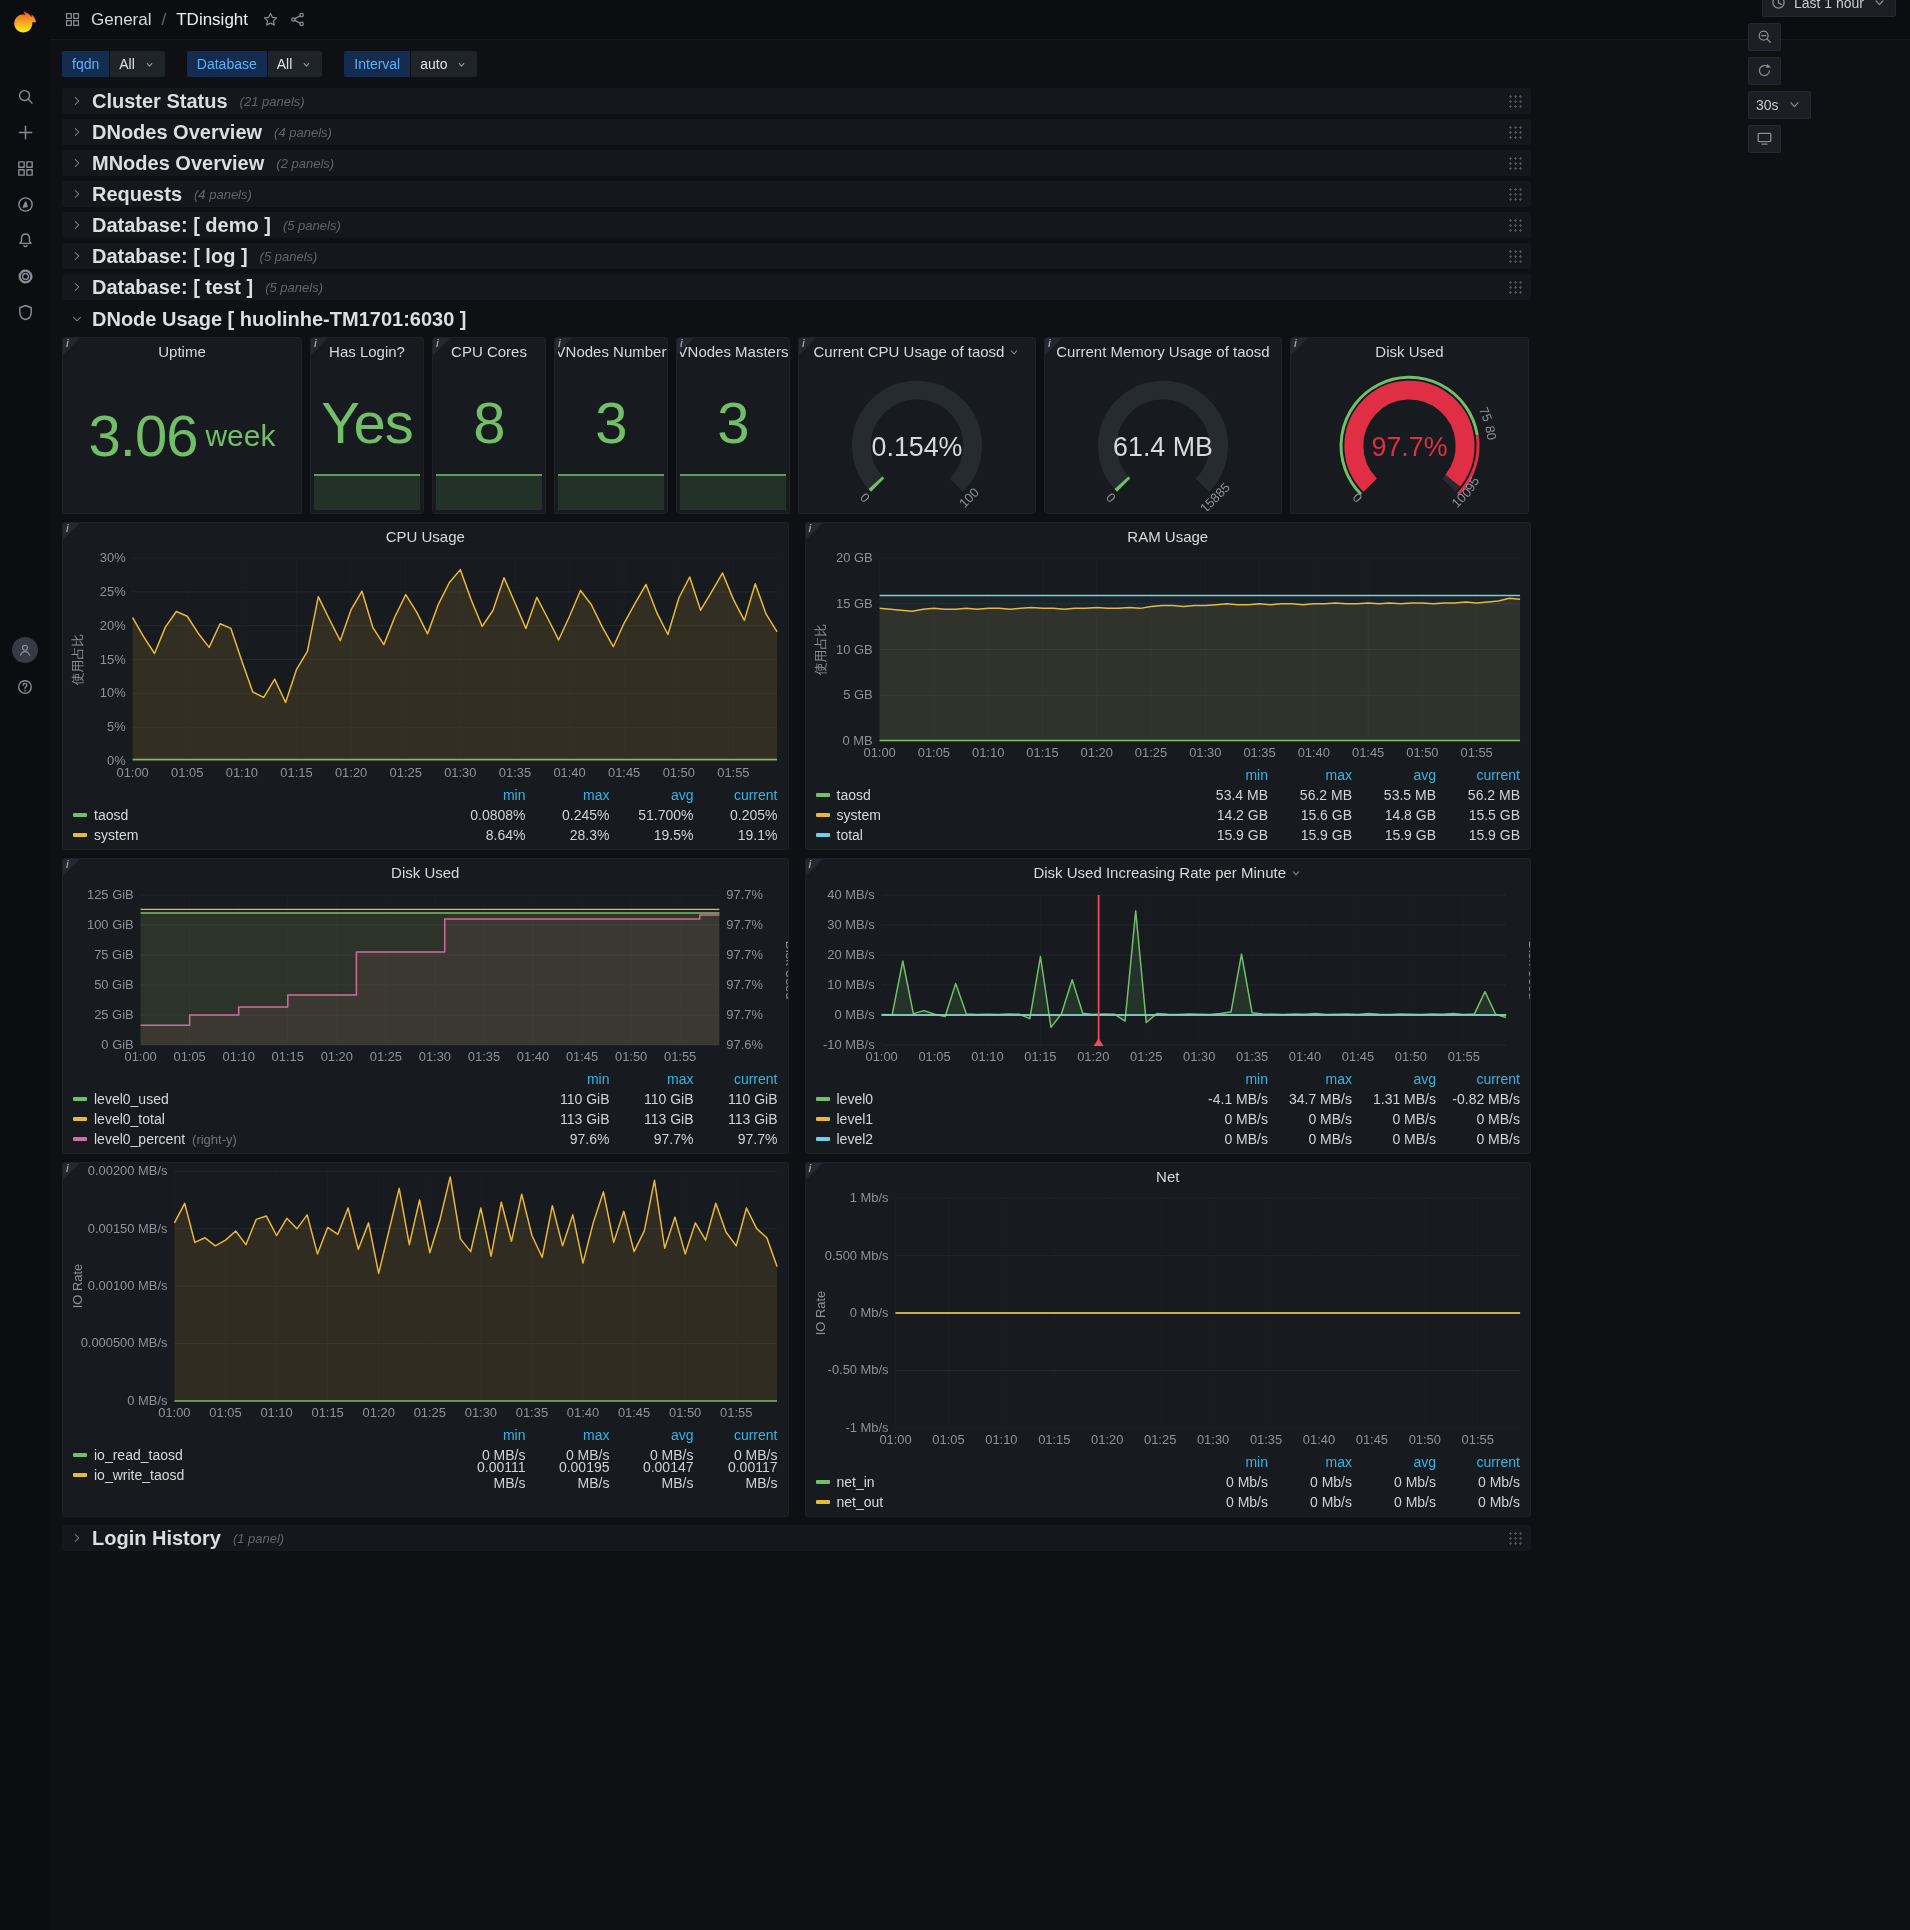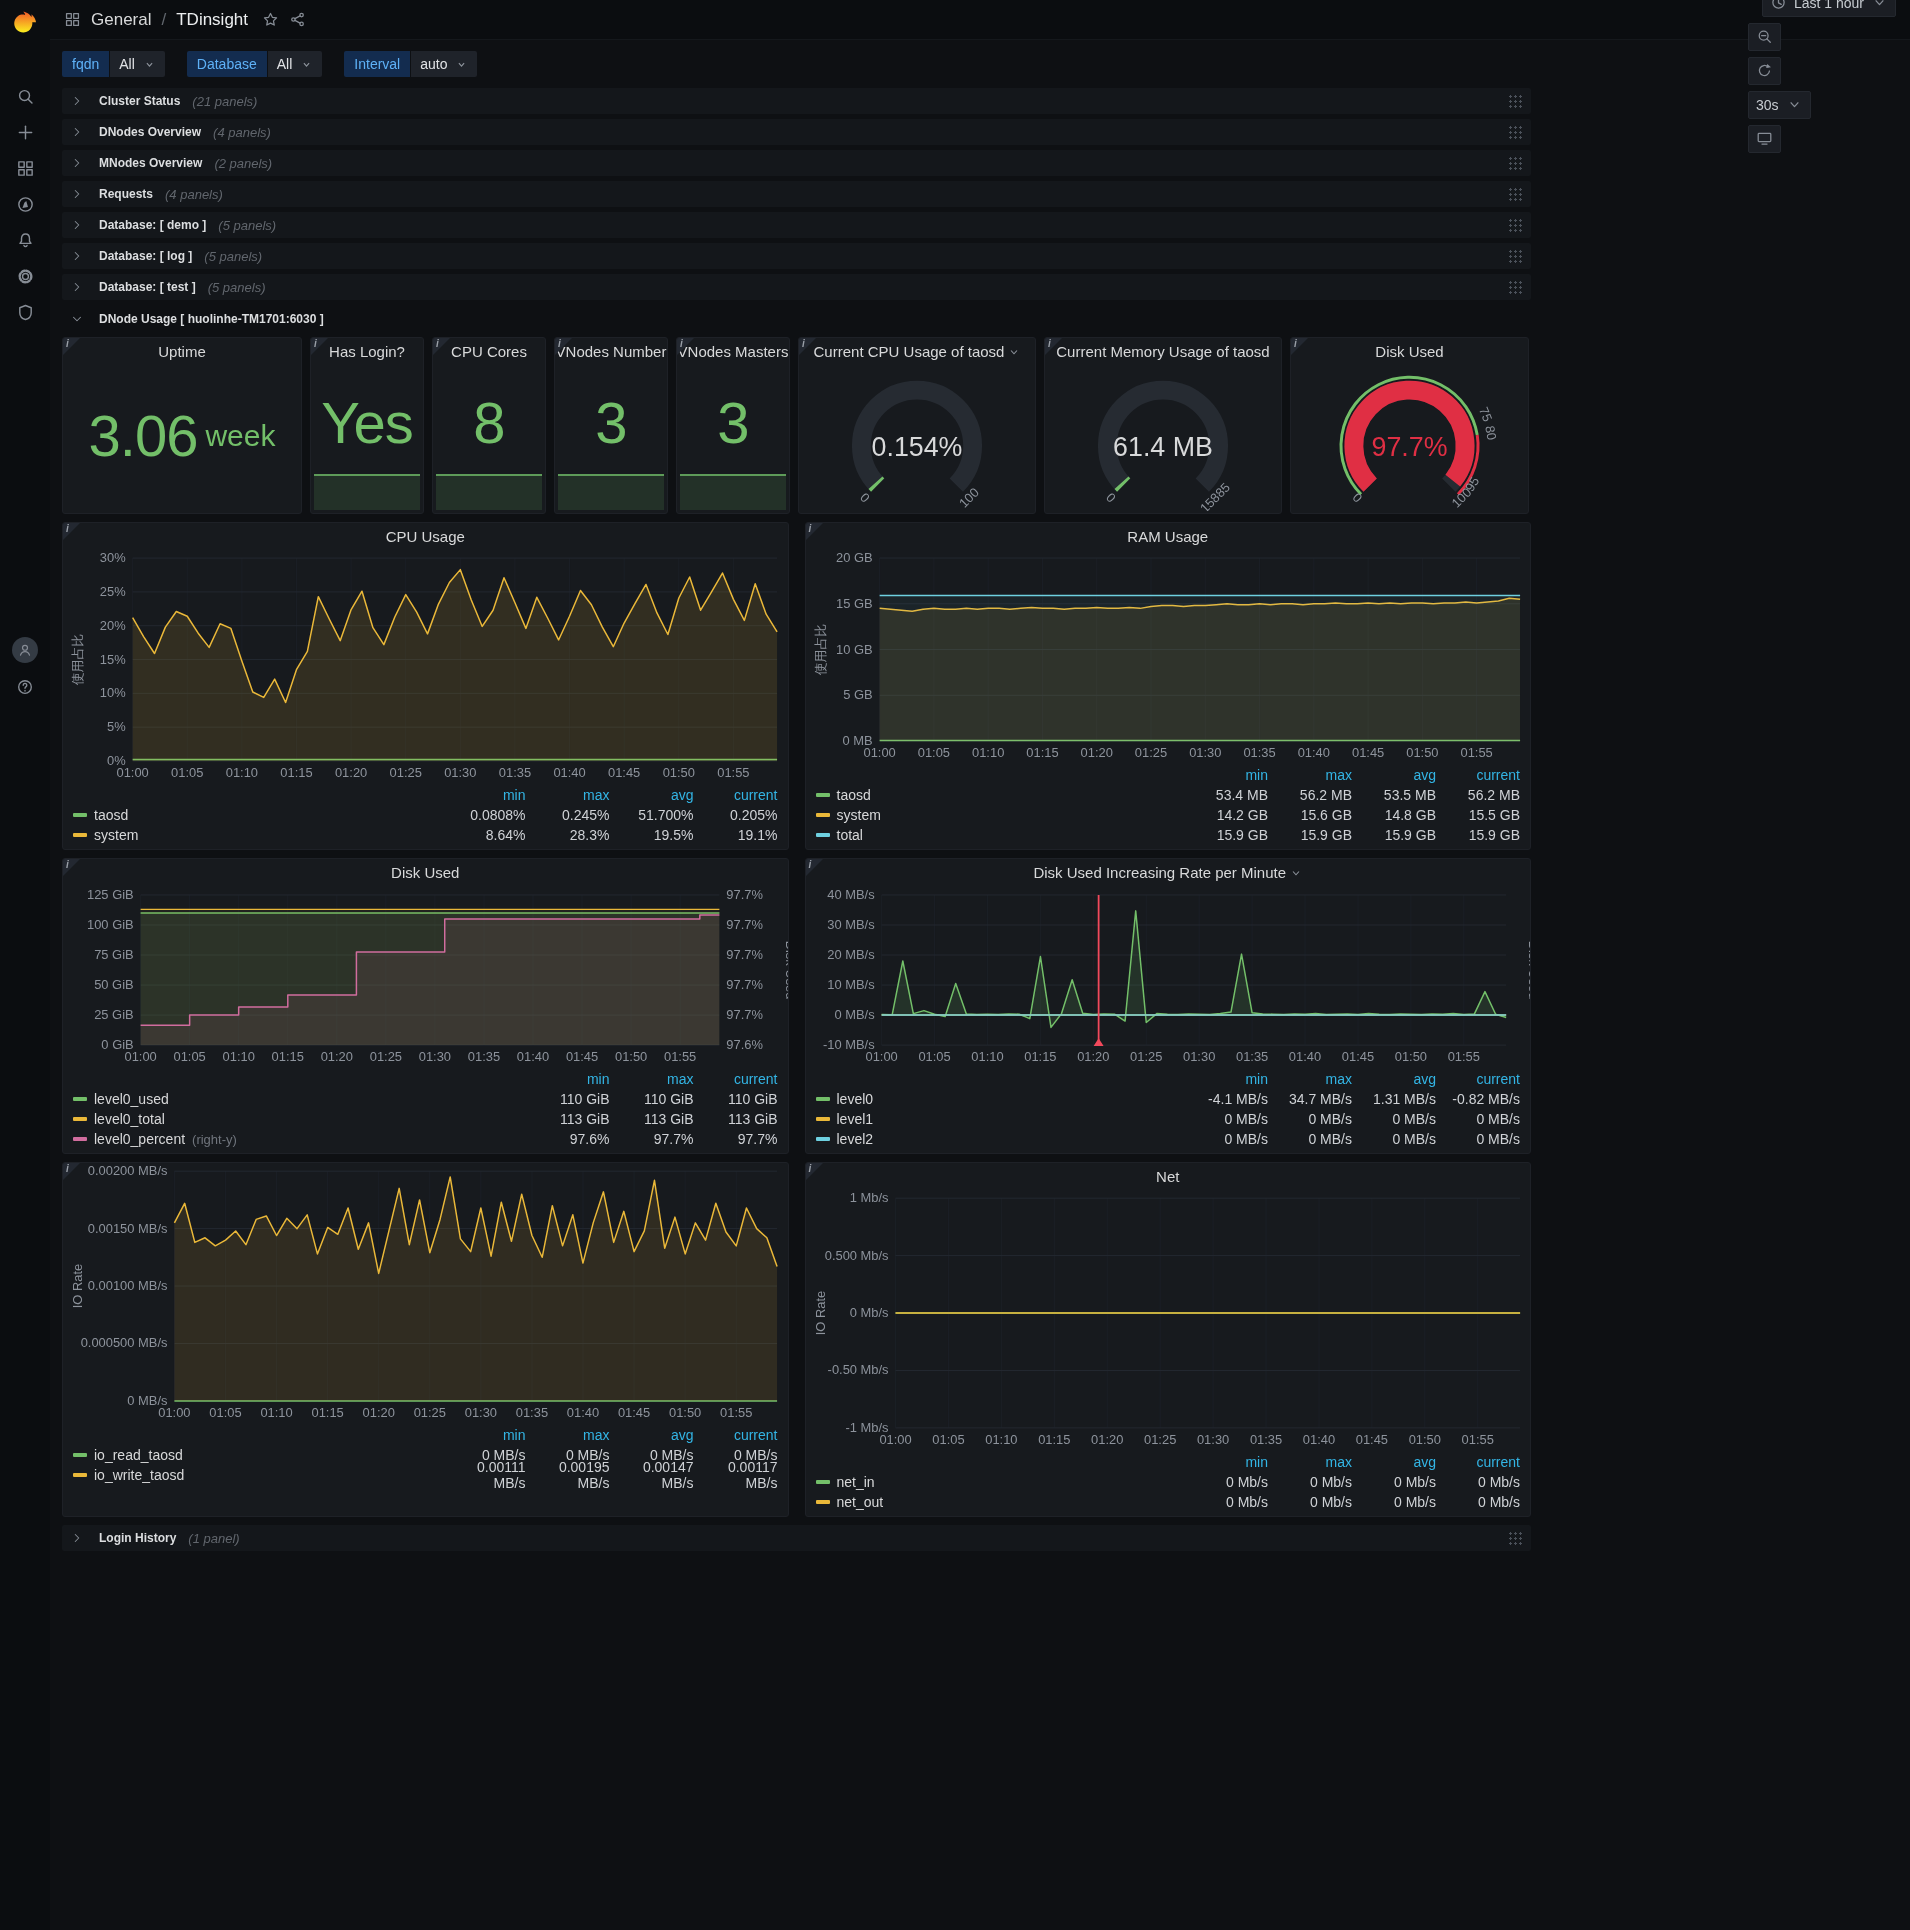--- a/index.html
+++ b/index.html
@@ -56,21 +56,21 @@
     display:flex; align-items:center; padding:0 9px; border-radius:0 2px 2px 0;
     margin-left:1px; cursor:pointer; gap:8px;
   }
   .vvalue svg { width:13px; height:13px; }
   .rowhdr {
     height:26px; display:flex; align-items:center; padding:0 8px;
     background:#14171b; border-radius:2px; margin-bottom:5px; cursor:pointer;
   }
   .rowhdr.open { background:transparent; }
   .rowhdr .icn svg { width:14px; height:14px; }
-  .rtitle { font-size:12px; font-weight:bold; color:#dcdee0; margin-left:15px; }
+  .rtitle { font-size:20px; font-weight:bold; color:#dcdee0; margin-left:8px; }
   .rcount { font-size:13px; font-style:italic; color:#61666d; margin-left:12px; }
   .dots {
     margin-left:auto; width:15px; height:15px;
     background-image:radial-gradient(#4b515a 1.1px, transparent 1.2px);
     background-size:5px 5px; cursor:grab;
   }
   .prow { display:flex; gap:16px; margin-bottom:8px; }
   #stats-row { display:flex; gap:8px; height:177px; margin-bottom:8px; }
   #dnode-row { margin-top:6px; }
   #login-wrap { margin-top:6px; }

